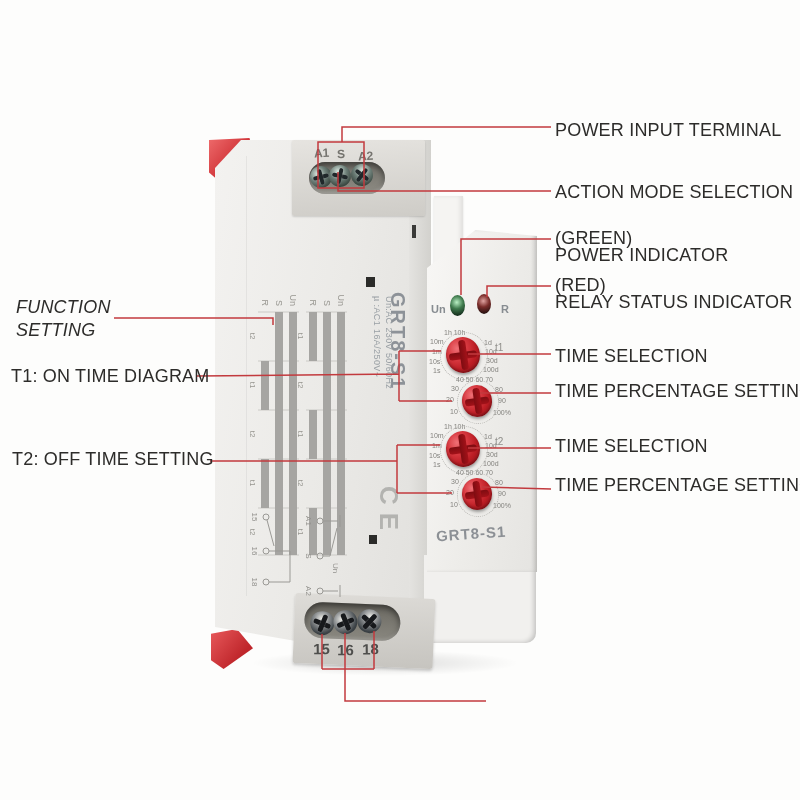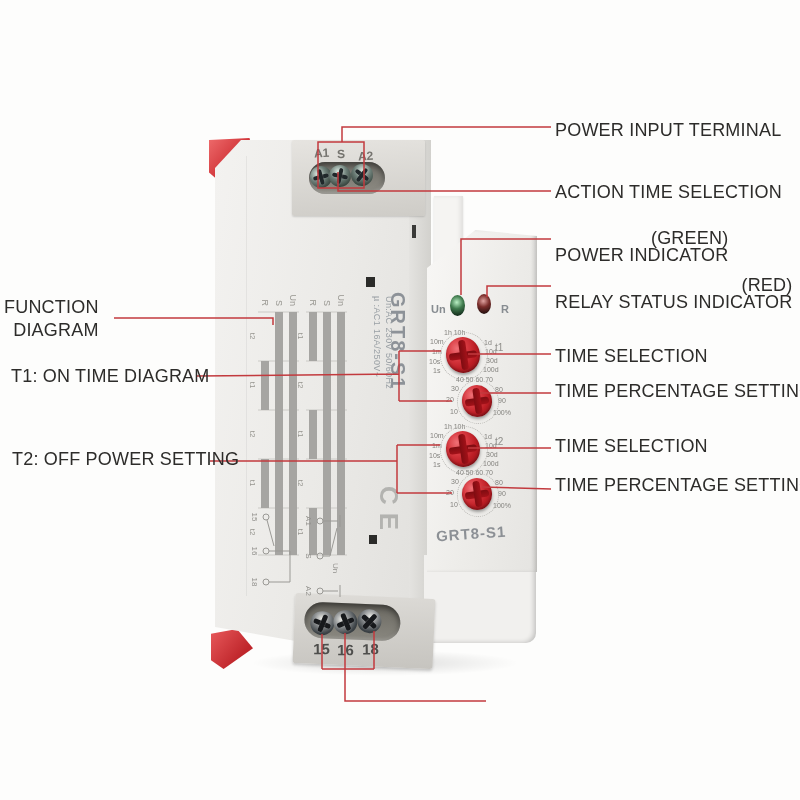--- a/index.html
+++ b/index.html
@@ -94,21 +94,21 @@
     transform:rotate(-4deg);z-index:7;position:absolute;}
   .blackmark{position:absolute;background:#2b2b29;z-index:7;}
 
   
   .chart{position:absolute;width:275px;height:52px;transform:rotate(90deg);transform-origin:0 0;z-index:6;}
   #wiring{position:absolute;left:350px;top:504px;width:107px;height:104px;
     transform:rotate(90deg);transform-origin:0 0;z-index:6;}
 
   
   #ann-lines{position:absolute;left:0;top:0;z-index:40;}
-  .txt{z-index:45;text-align:right;}
+  .txt{z-index:45;}
 </style>
 </head>
 <body>
 
 <div id="canvas">
 
   <div class="abs" id="shadow"></div>
 
   <div class="abs" id="clip-top"></div>
   <div class="abs" id="clip-bottom"></div>
@@ -312,33 +312,33 @@
       <path d="M468 448 H551"></path>
       <path d="M482 487 L551 489"></path>
       <path d="M197 376 L399 374 M399 351 V401 M399 351 H441 M399 401 H452"></path>
       <path d="M210 461 H397 M397 445 V493 M397 445 H440 M397 493 H452"></path>
       <path d="M114 318 H273 V325"></path>
       <path d="M322 634 V669 M345 633 V669 M374 631 V669 M322 669 H374 M345 669 V701 H486"></path>
     </g>
   </svg>
 
   <div class="ann txt" style="left:555px;top:121px;">POWER INPUT TERMINAL</div>
-  <div class="ann txt" style="left:555px;top:183px;">ACTION TIME SELECTION</div>
+  <div class="ann txt" style="left:555px;top:183px;">ACTION MODE SELECTION</div>
   <div class="ann txt ann2" style="left:555px;top:230px;">
     <div>(GREEN)</div>
     <div>POWER INDICATOR</div>
   </div>
   <div class="ann txt ann2" style="left:555px;top:277px;">
     <div>(RED)</div>
     <div>RELAY STATUS INDICATOR</div>
   </div>
   <div class="ann txt" style="left:555px;top:347px;">TIME SELECTION</div>
   <div class="ann txt" style="left:555px;top:382px;">TIME PERCENTAGE SETTING</div>
   <div class="ann txt" style="left:555px;top:437px;">TIME SELECTION</div>
   <div class="ann txt" style="left:555px;top:476px;">TIME PERCENTAGE SETTING</div>
-  <div class="ann txt" style="left:4px;top:296px;line-height:23px;">
+  <div class="ann txt" style="left:16px;top:296px;line-height:23px;font-style:italic;">
     <div>FUNCTION</div>
-    <div>DIAGRAM</div>
+    <div>SETTING</div>
   </div>
   <div class="ann txt" style="left:11px;top:367px;">T1: ON TIME DIAGRAM</div>
-  <div class="ann txt" style="left:12px;top:450px;">T2: OFF POWER SETTING</div>
+  <div class="ann txt" style="left:12px;top:450px;">T2: OFF TIME SETTING</div>
 
 </div>
 
 </body></html>

